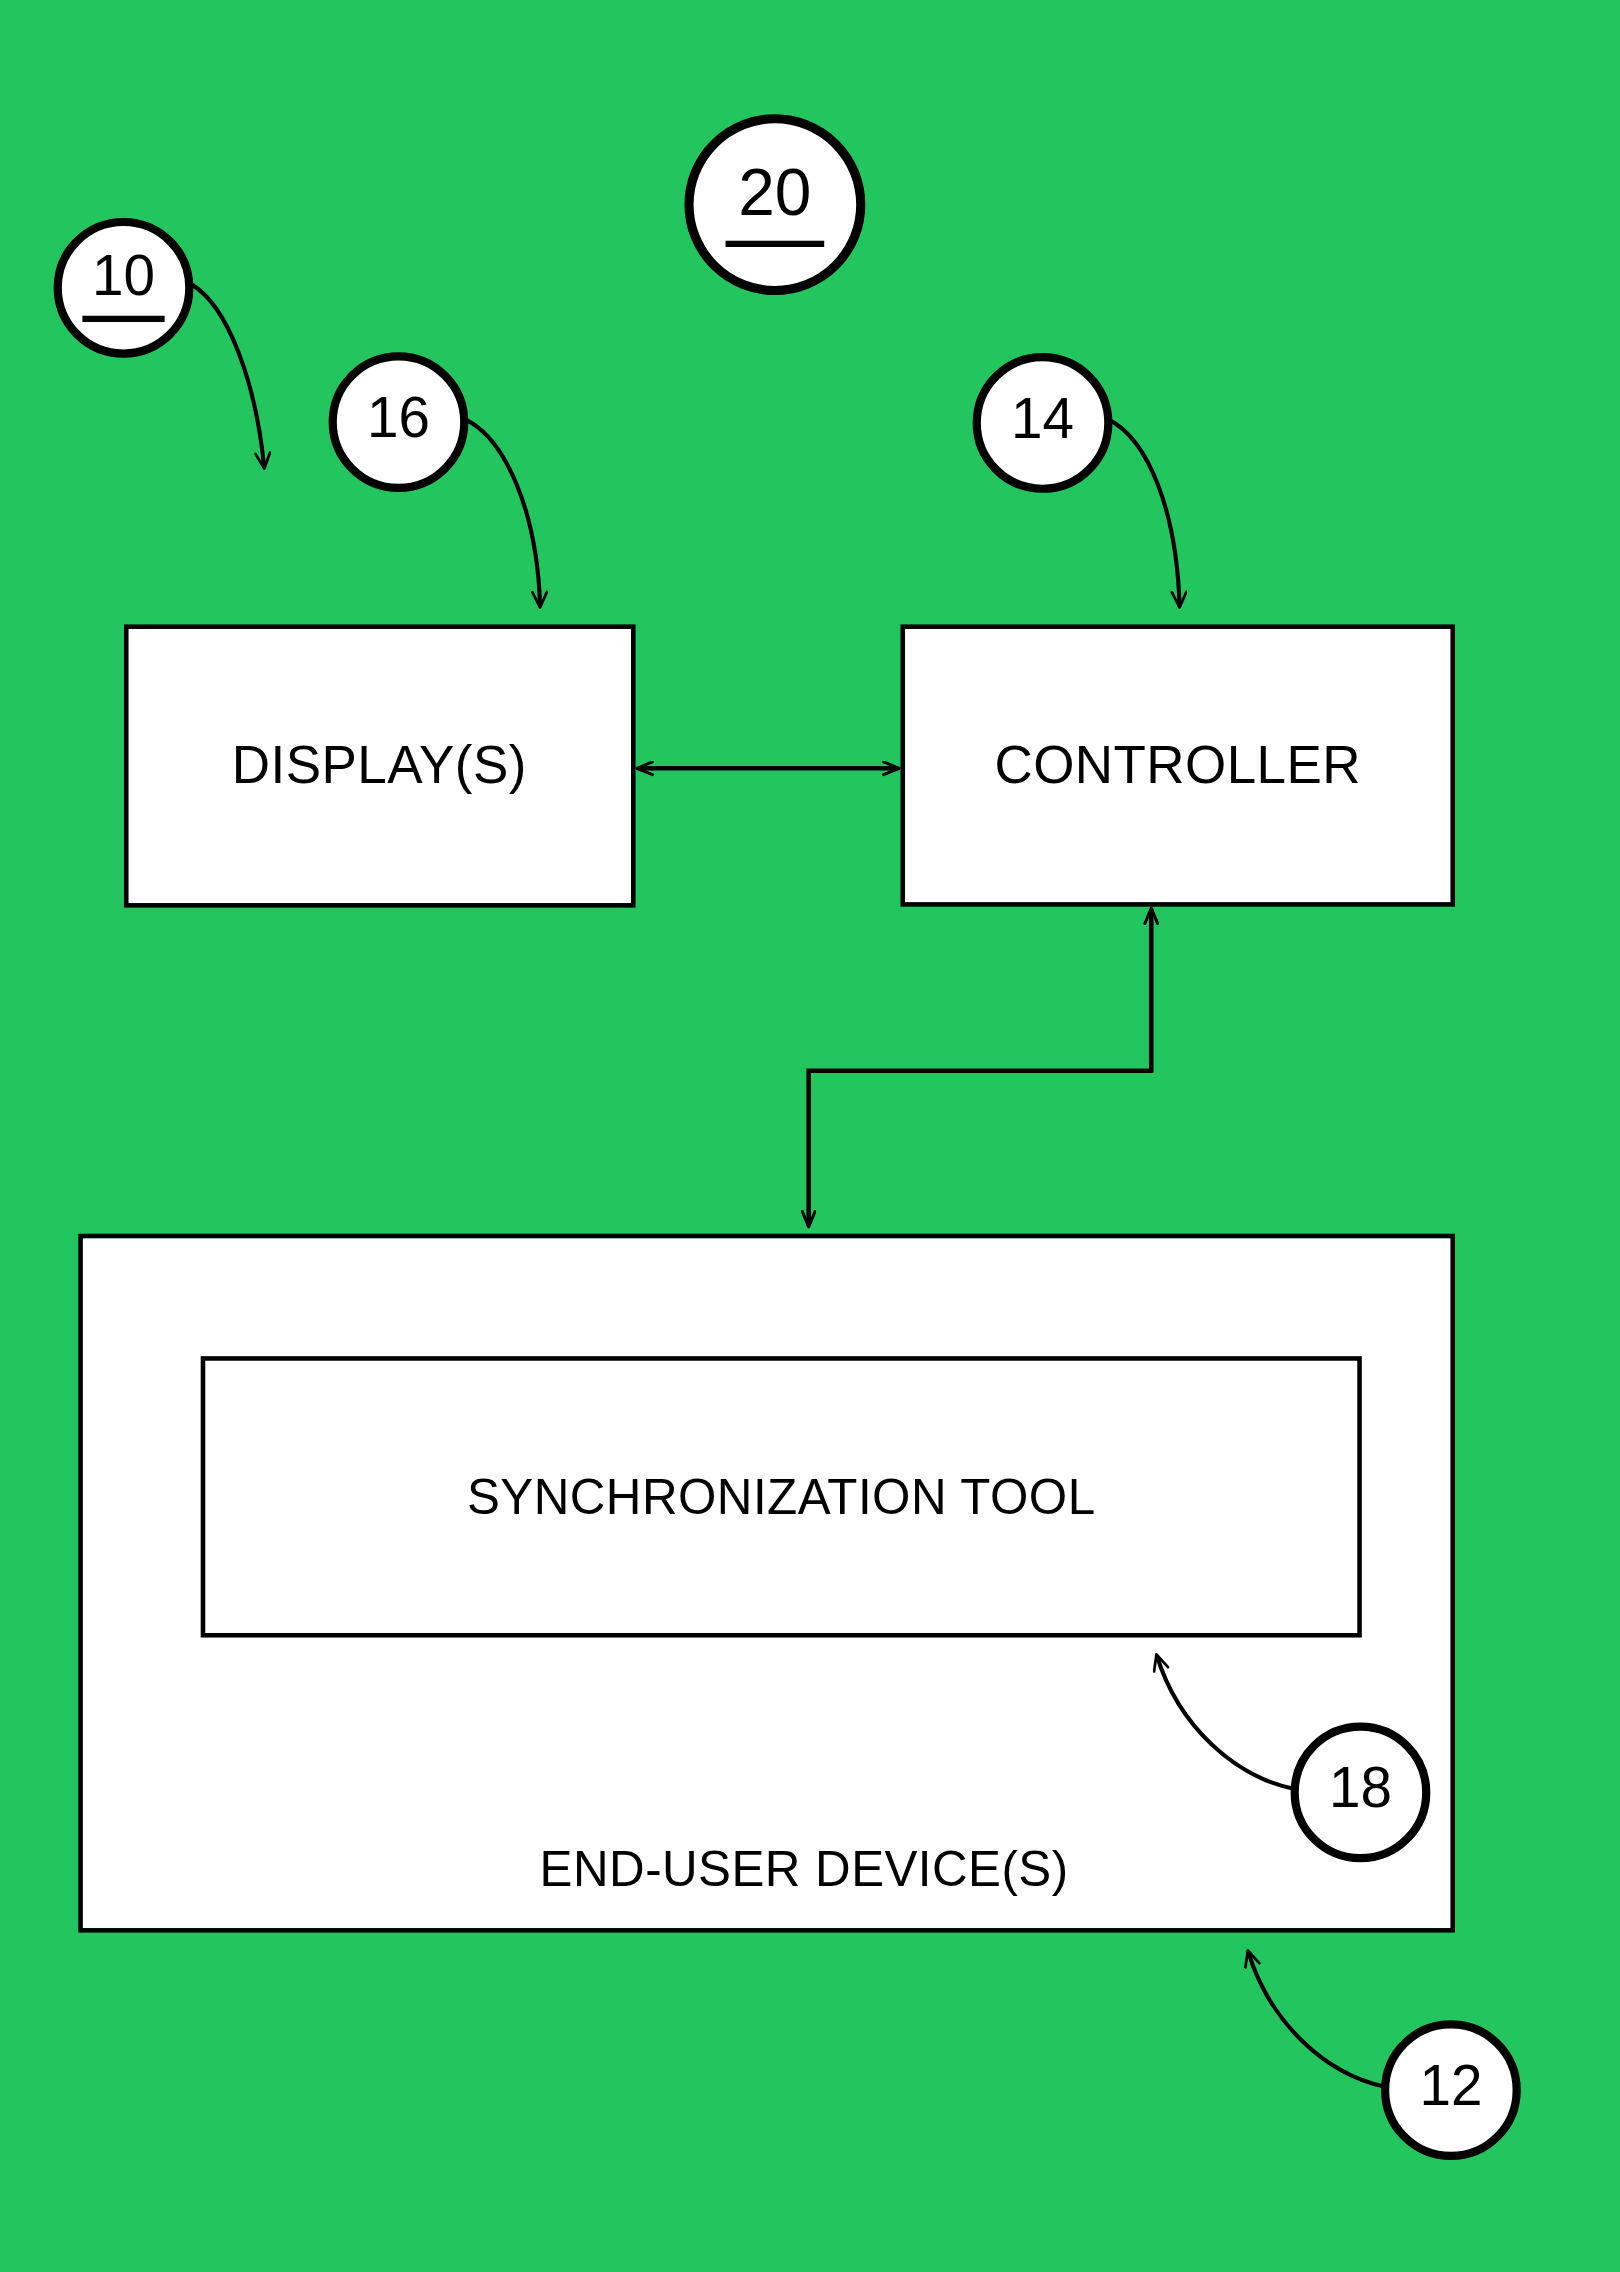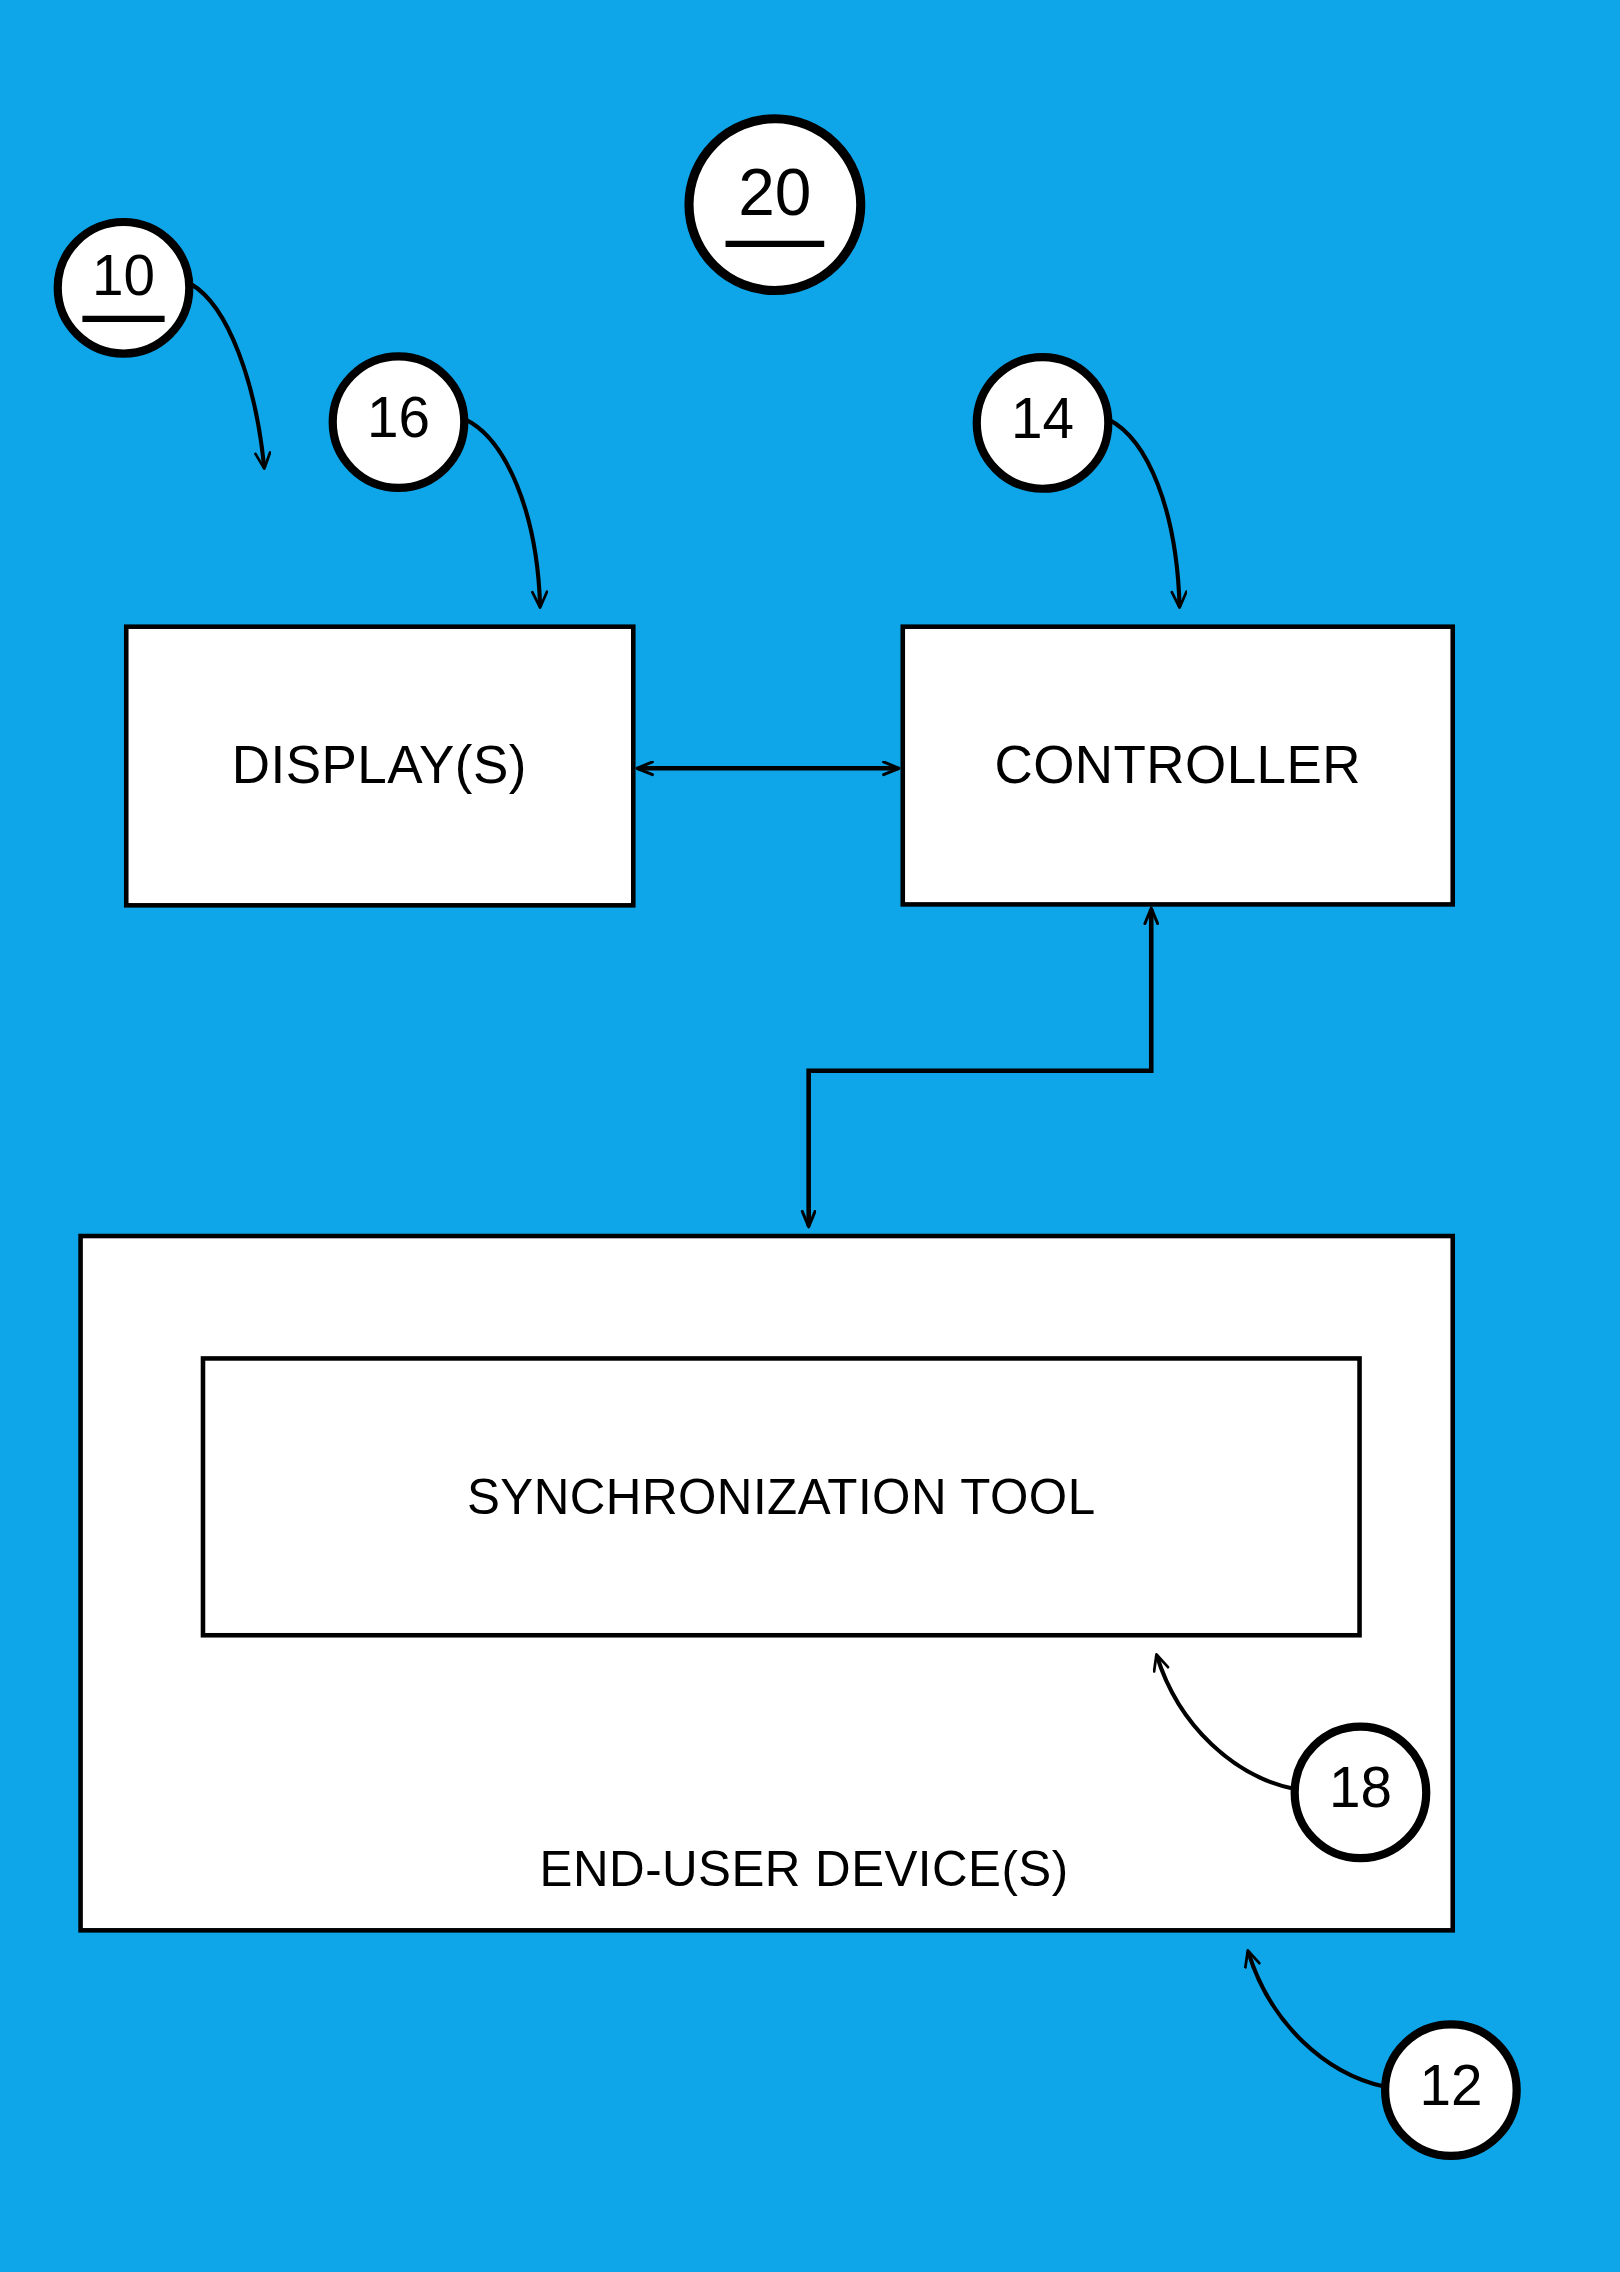--- a/index.html
+++ b/index.html
@@ -8,21 +8,21 @@
     padding: 0;
     background: #ffffff;
   }
   body {
     font-family: "Liberation Sans", sans-serif;
   }
   #figure-root {
     position: relative;
     width: 1621px;
     height: 2272px;
-    background: #0ea5e9;
+    background: #22c55e;
     overflow: hidden;
   }
   #figure-svg {
     position: absolute;
     top: 0;
     left: 0;
     width: 1621px;
     height: 2272px;
     display: block;
   }

